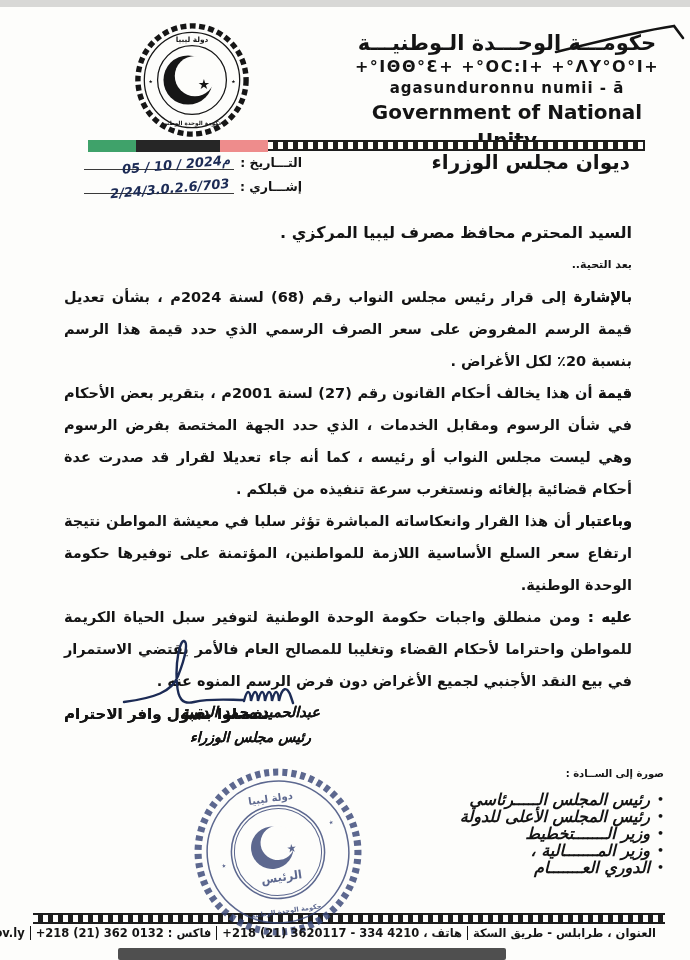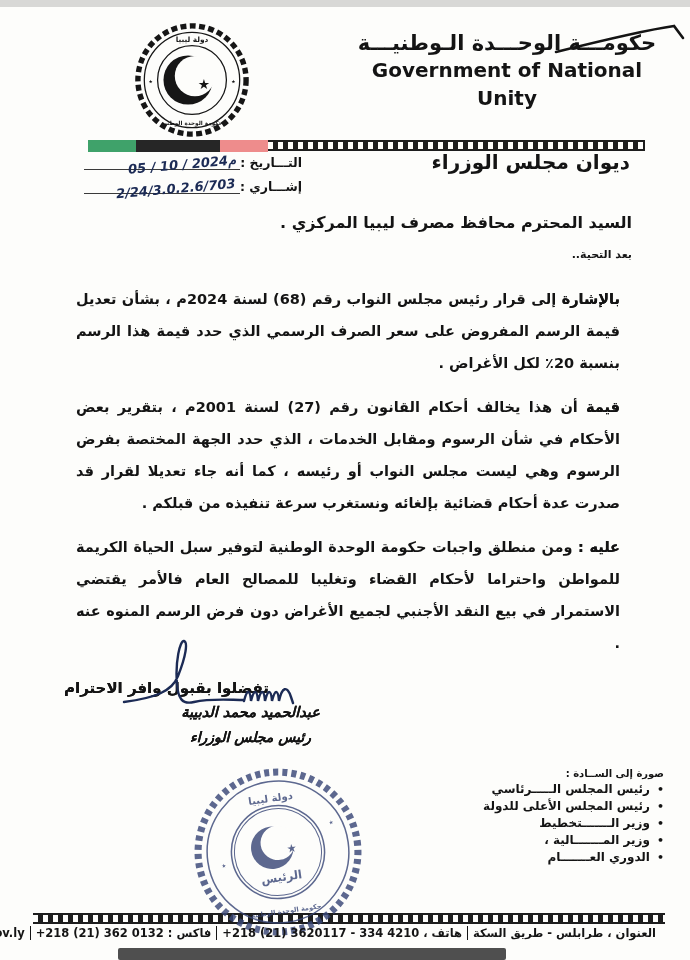--- a/index.html
+++ b/index.html
@@ -27,46 +27,46 @@
   .flag-black{left:136px;top:140px;width:84px;height:12px;background:#262626;}
   .flag-pink{left:220px;top:140px;width:48px;height:12px;background:#ee8c8c;}
   .checker{height:11px;background:repeating-linear-gradient(90deg,#fdfdfb 0 5px,#1d1d1d 5px 10px);border-top:2.5px solid #1d1d1d;border-bottom:2.5px solid #1d1d1d;box-sizing:border-box;}
   .checker-top{left:268px;top:140px;width:377px;}
   .checker-bottom{left:33px;top:913px;width:632px;}
 
   
   .office-title{right:60px;top:150px;font-size:20px;font-weight:bold;direction:rtl;}
   .meta{left:84px;top:153px;width:218px;direction:rtl;font-size:12.5px;font-weight:bold;}
   .meta-row{display:flex;align-items:flex-end;margin-bottom:7px;}
-  .meta-label{white-space:nowrap;}
+  .meta-label{white-space:nowrap;margin-left:6px;}
   .meta-line{flex:1;border-bottom:1.6px solid #3a3a3a;min-height:16px;position:relative;}
   .meta-value{position:absolute;right:4px;bottom:-3px;transform:rotate(-5deg);
     font-style:italic;font-weight:bold;font-size:13px;color:#1c2b55;direction:ltr;white-space:nowrap;}
 
   
-  .body-text{left:64px;right:58px;top:207px;direction:rtl;}
+  .body-text{left:64px;right:58px;top:217px;direction:rtl;}
   .addressee{font-size:16px;font-weight:bold;line-height:32px;}
   .salutation{font-size:11px;font-weight:bold;line-height:32px;}
-  .para{font-size:14.5px;font-weight:bold;line-height:32px;margin:12px;text-align:justify;}
+  .para{font-size:14.5px;font-weight:bold;line-height:32px;margin:0;text-align:justify;}
   .para .lead{text-shadow:0 0 .6px #141414;}
   .closing{font-size:15px;font-weight:bold;line-height:34px;text-align:left;text-shadow:0 0 .5px #141414;}
 
   
   .signature{left:118px;top:638px;width:240px;height:78px;}
   .signer{left:133px;top:700px;width:235px;text-align:center;direction:rtl;font-style:italic;}
   .signer-name{font-size:14.5px;font-weight:bold;line-height:25px;text-shadow:0 0 .5px #141414;}
   .signer-title{font-size:14px;font-weight:bold;line-height:25px;text-shadow:0 0 .5px #141414;}
 
   
   .stamp{left:192px;top:766px;width:172px;height:172px;opacity:.82;}
 
   
   .cc{right:26px;top:768px;width:245px;direction:rtl;}
-  .cc-heading{font-size:10px;font-weight:bold;margin-bottom:2px;}
-  .cc-item{font-size:12px;font-weight:bold;line-height:17px;display:flex;}
+  .cc-heading{font-size:10px;font-weight:bold;margin-bottom:12px;}
+  .cc-item{font-size:16px;font-weight:bold;line-height:17px;display:flex;font-style:italic;}
   .cc-item::before{content:"•";margin-left:7px;font-size:11px;}
 
   
   .footer{right:34px;left:26px;top:926px;direction:rtl;display:flex;align-items:center;
     justify-content:space-between;font-size:11.5px;font-weight:bold;white-space:nowrap;}
   .footer .seg{display:flex;align-items:center;gap:4px;}
   .footer .sep{border-right:1.6px solid #141414;height:14px;margin:0 5px;}
   .ltr{direction:ltr;unicode-bidi:embed;}
 </style>
 </head>
@@ -83,20 +83,22 @@
   <text x="18" y="64" font-size="8" text-anchor="middle" fill="#161616">٭</text>
   <text x="102" y="64" font-size="8" text-anchor="middle" fill="#161616">٭</text>
   <circle cx="56" cy="60" r="25" fill="#161616"></circle>
   <circle cx="63" cy="56" r="20.5" fill="#fdfdfb"></circle>
   <text x="72" y="69" font-size="14" text-anchor="middle" fill="#161616">★</text>
   <text x="60" y="106" font-size="5.8" font-weight="bold" text-anchor="middle" fill="#161616">حكومة الوحدة الوطنية</text>
 </svg>
 
 <div class="abs header-block">
   <div class="header-ar">حكومـــة الوحـــدة الـوطنيـــة</div>
+  <div class="header-tifinagh">+°IΘΘ°Ɛ+ +°OC:I+ +°ΛY°O°I+</div>
+  <div class="header-latin">agasunduronnu numii - ā</div>
   <div class="header-en">Government of National Unity</div>
 </div>
 
 <svg class="abs pen-stroke" viewBox="0 0 138 46">
   <path d="M6 36 C46 26, 96 14, 124 10 L133 22" fill="none" stroke="#141414" stroke-width="2.6" stroke-linecap="round"></path>
 </svg>
 
 <div class="abs flag-green"></div>
 <div class="abs flag-black"></div>
 <div class="abs flag-pink"></div>
@@ -117,20 +119,21 @@
       <span class="meta-value">2/24/3.0.2.6/703</span>
     </span>
   </div>
 </div>
 
 <div class="abs body-text">
   <div class="addressee">السيد المحترم محافظ مصرف ليبيا المركزي .</div>
   <div class="salutation">بعد التحية..</div>
   <p class="para"><span class="lead">بالإشارة</span><span> إلى قرار رئيس مجلس النواب رقم (68) لسنة 2024م ، بشأن تعديل قيمة الرسم المفروض على سعر الصرف الرسمي الذي حدد قيمة هذا الرسم بنسبة 20٪ لكل الأغراض .</span></p>
   <p class="para"><span class="lead">قيمة</span><span> أن هذا يخالف أحكام القانون رقم (27) لسنة 2001م ، بتقرير بعض الأحكام في شأن الرسوم ومقابل الخدمات ، الذي حدد الجهة المختصة بفرض الرسوم وهي ليست مجلس النواب أو رئيسه ، كما أنه جاء تعديلا لقرار قد صدرت عدة أحكام قضائية بإلغائه ونستغرب سرعة تنفيذه من قبلكم .</span></p>
+  <p class="para"><span class="lead">وباعتبار</span><span> أن هذا القرار وانعكاساته المباشرة تؤثر سلبا في معيشة المواطن نتيجة ارتفاع سعر السلع الأساسية اللازمة للمواطنين، المؤتمنة على توفيرها حكومة الوحدة الوطنية.</span></p>
   <p class="para"><span class="lead">عليه :</span><span> ومن منطلق واجبات حكومة الوحدة الوطنية لتوفير سبل الحياة الكريمة للمواطن واحتراما لأحكام القضاء وتغليبا للمصالح العام فالأمر يقتضي الاستمرار في بيع النقد الأجنبي لجميع الأغراض دون فرض الرسم المنوه عنه .</span></p>
   <div class="closing">تفضلوا بقبول وافر الاحترام</div>
 </div>
 
 <svg class="abs signature" viewBox="0 0 240 78">
   <path d="M6 64 C36 60 54 54 60 38 C68 18 70 4 66 3 C62 2 57 24 59 46 C60 60 64 67 76 64 C94 60 112 62 126 62
            M126 63 c3 -12 6 -12 7 0 c3 -12 6 -12 7 0 c3 -12 6 -12 7 0 c3 -12 6 -12 7 0 c3 -12 6 -12 7 0 c3 -14 8 -16 12 -4 l2 6" fill="none" stroke="#1c2b55" stroke-width="2.4" stroke-linecap="round"></path>
 </svg>
 <div class="abs signer">
   <div class="signer-name">عبدالحميد محمد الدبيبة</div>

